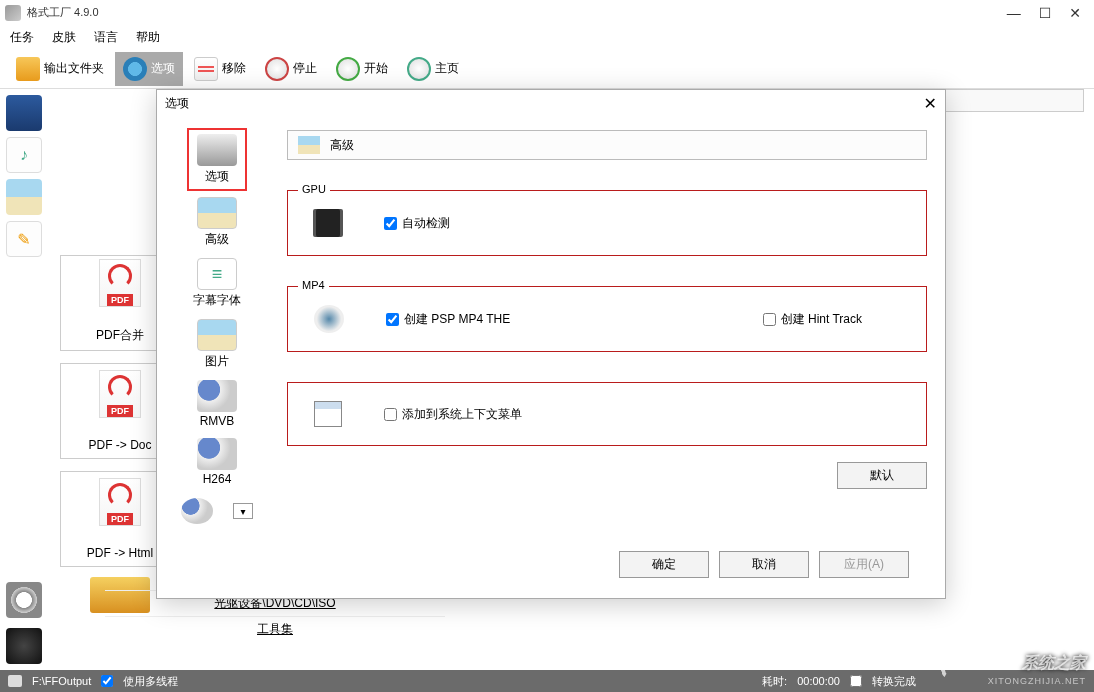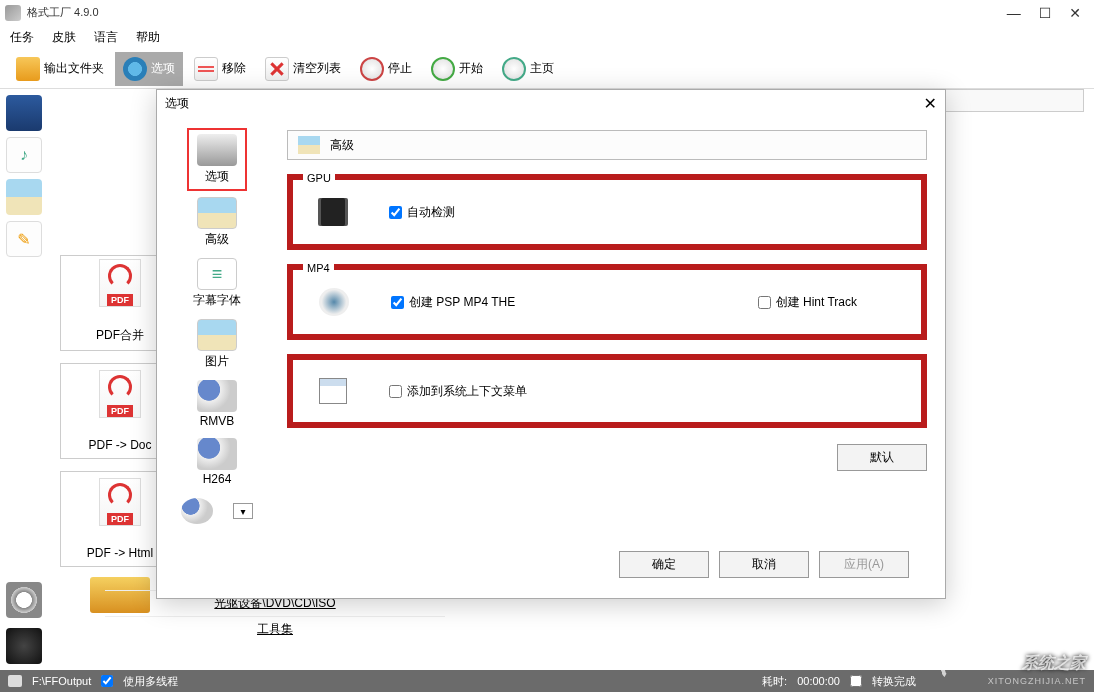--- a/index.html
+++ b/index.html
@@ -82,21 +82,21 @@
     .dci-font { background:#fff; border:1px solid #ccc; position:relative; }
     .dci-font::after { content:"≡"; position:absolute; left:50%; top:50%; transform:translate(-50%,-50%); color:#4a8; font-size:18px; }
     .dci-pic { background: linear-gradient(#a8d8f0 50%, #f0e4b8 50%); border:1px solid #ccc; }
     .dci-media { background: radial-gradient(circle at 30% 30%, #68c 30%, #eee 32%, #ccc 60%); border-radius:50%; }
     .dlg-cat.small-arrow { width:20px; height:16px; border:1px solid #999; display:flex; align-items:center; justify-content:center; font-size:10px; }
     
     
     .dlg-right { flex:1; padding: 14px 18px 10px 10px; display:flex; flex-direction: column; }
     .dlg-tab-hdr { border:1px solid #bbb; padding: 5px 10px; display:flex; align-items:center; gap: 10px; background:#fcfcfc; }
     .dlg-tab-hdr .tabicon { width:22px; height:18px; background: linear-gradient(#a8d8f0 50%, #f0e4b8 50%); }
-    .fieldset { border:6px solid #b91c1c; margin-top: 14px; padding: 18px 14px 18px 14px; position:relative; }
+    .fieldset { border:1px solid #b91c1c; margin-top: 30px; padding: 18px 14px 18px 14px; position:relative; }
     .fieldset .legend { position:absolute; top:-8px; left:10px; background:#fff; padding:0 4px; font-size:11px; }
     .fieldset-row { display:flex; align-items:center; gap: 30px; }
     .chip-icon { width: 24px; height: 28px; background:#222; border-radius:2px; box-shadow: -3px 0 0 #555, 3px 0 0 #555; margin: 0 14px; }
     .reel-icon { width: 30px; height: 28px; background: radial-gradient(circle,#58a,#eee 60%); border-radius:50%; margin: 0 12px; }
     .window-icon { width: 28px; height: 26px; background: linear-gradient(#cde 30%, #fff 30%); border:1px solid #888; margin: 0 12px; }
     label.chk { display:inline-flex; align-items:center; gap:5px; font-size: 12px; }
     label.chk input { width:13px; height:13px; }
     
     .default-btn-row { margin-top: 16px; display:flex; justify-content:flex-end; }
     .dlg-footer { display:flex; justify-content:flex-end; gap: 10px; padding: 10px 18px; margin-top:auto; }
@@ -140,24 +140,20 @@
     <span class="toolbar-icon ic-folder"></span>
     <span>输出文件夹</span>
   </div>
   <div class="toolbar-btn active">
     <span class="toolbar-icon ic-gear"></span>
     <span>选项</span>
   </div>
   <div class="toolbar-btn">
     <span class="toolbar-icon ic-doc"></span>
     <span>移除</span>
-  </div>
-  <div class="toolbar-btn">
-    <span class="toolbar-icon ic-cross"></span>
-    <span>清空列表</span>
   </div>
   <div class="toolbar-btn">
     <span class="toolbar-icon ic-stop"></span>
     <span>停止</span>
   </div>
   <div class="toolbar-btn">
     <span class="toolbar-icon ic-play"></span>
     <span>开始</span>
   </div>
   <div class="toolbar-btn">

